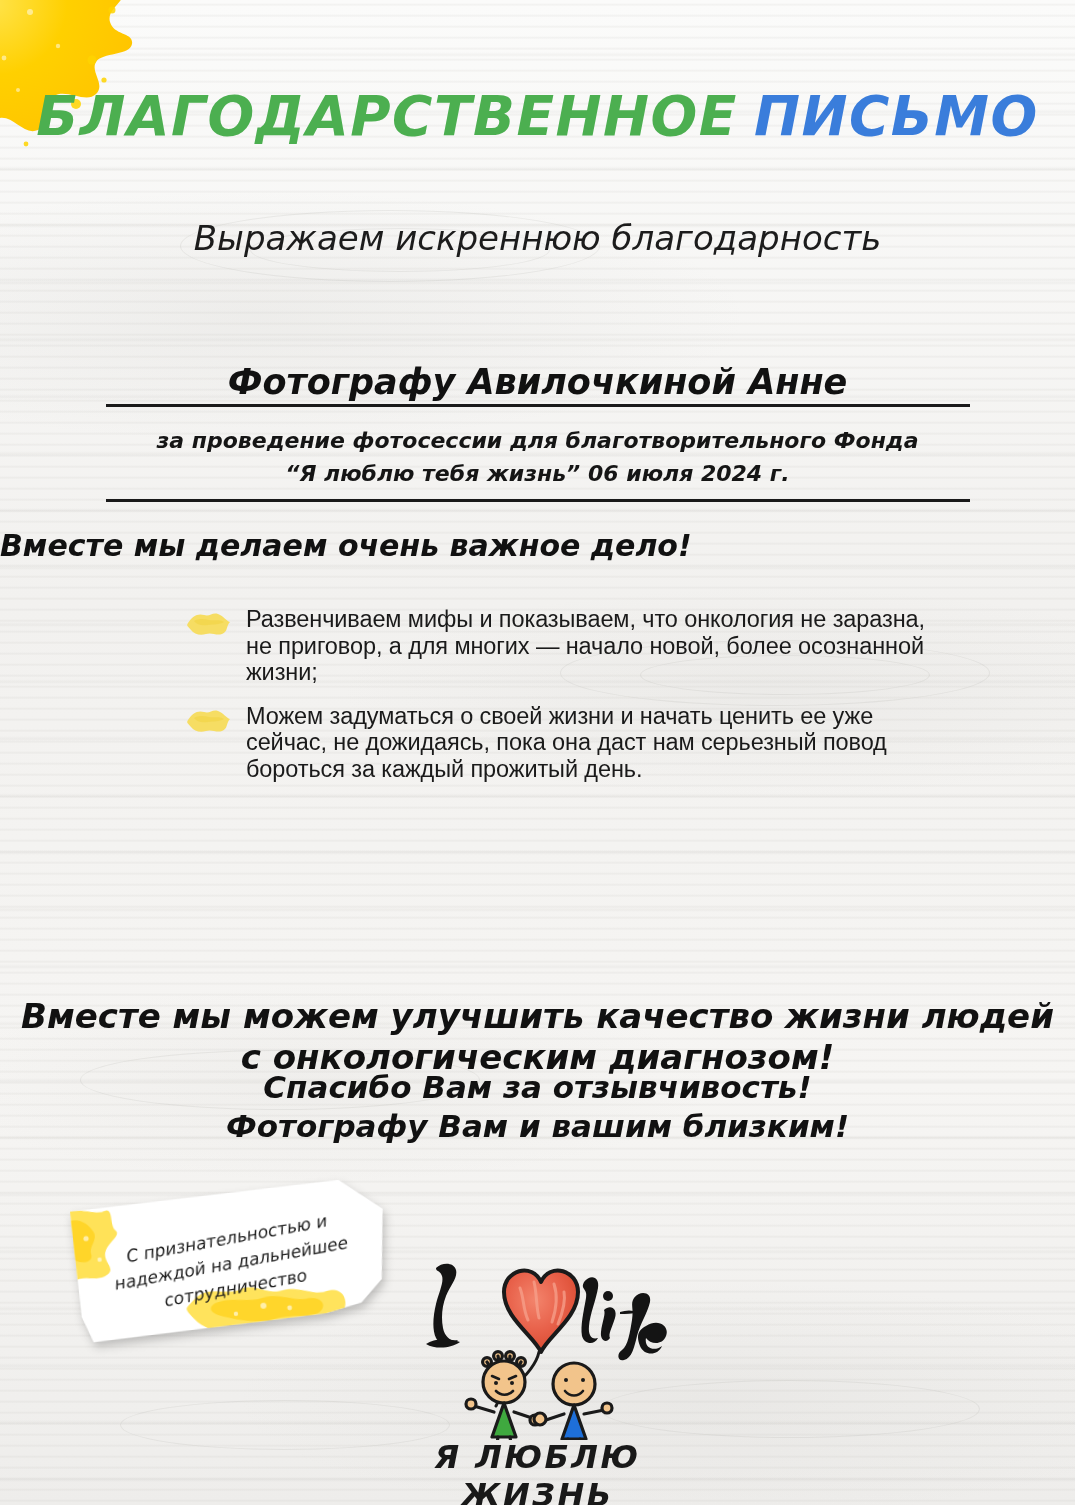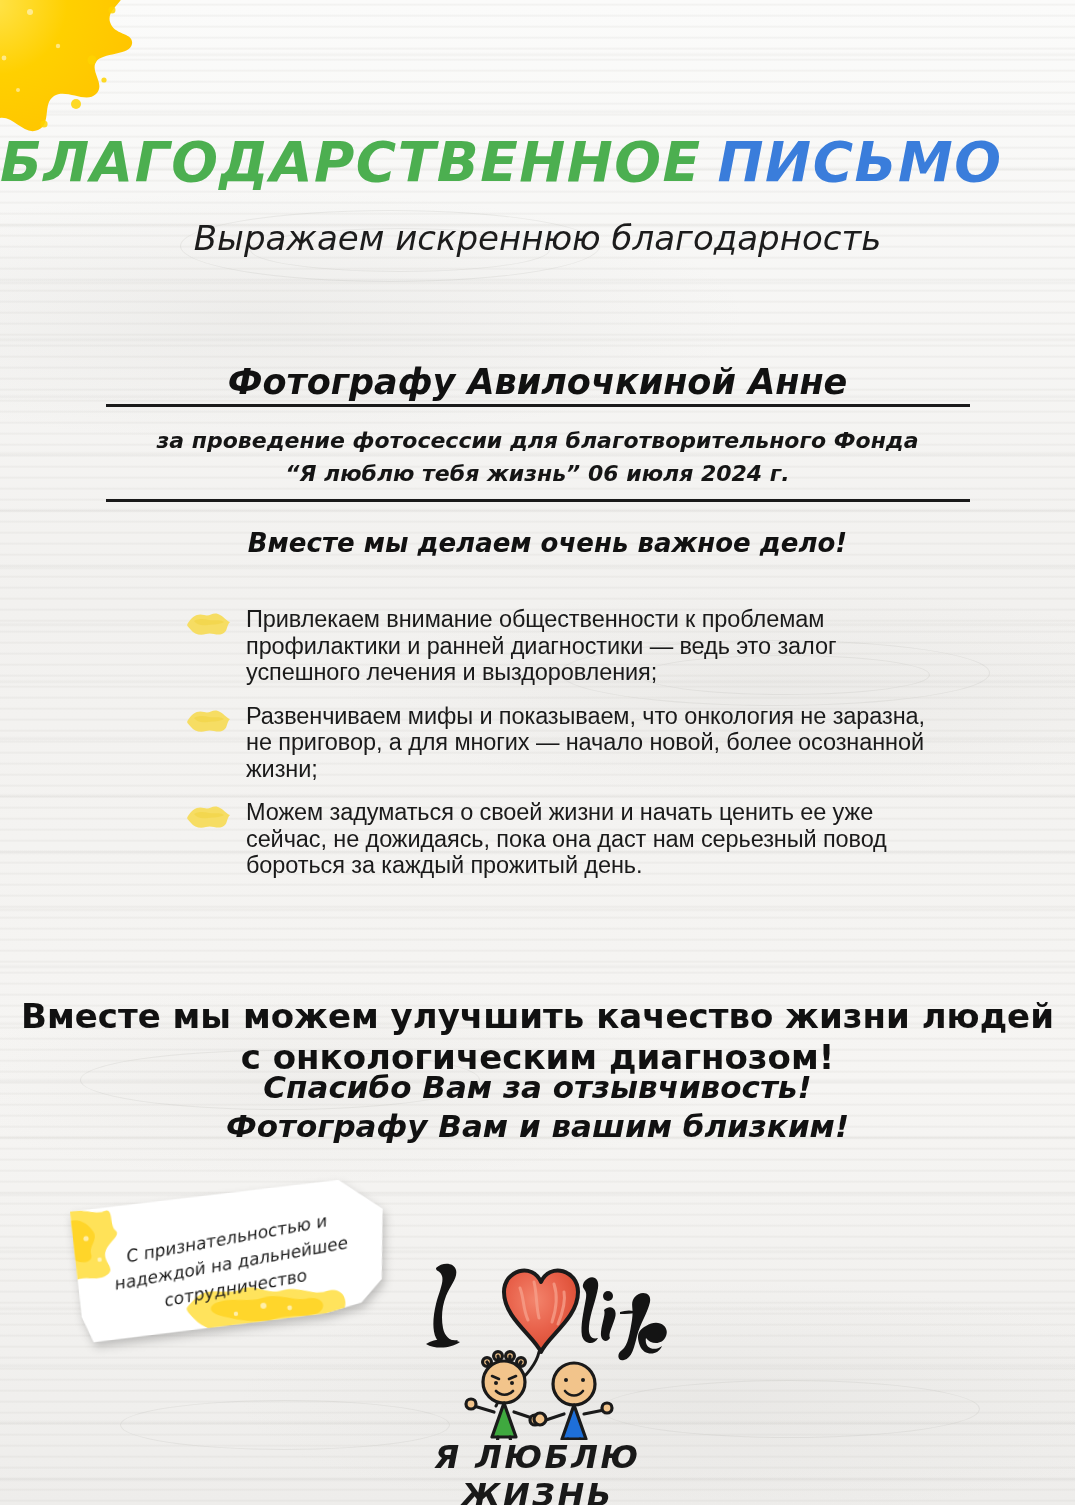--- a/index.html
+++ b/index.html
@@ -63,23 +63,23 @@
     height: 250px;
     pointer-events: none;
     z-index: 1;
   }
 
   
   .title-row {
     position: absolute;
     left: 0; right: 0;
     top: 84px;
+    text-align: center;
     z-index: 3;
     white-space: nowrap;
-    margin-top: 46px;
   }
   .title-word {
     font-family: "DejaVu Sans", sans-serif;
     font-size: 55px;
     font-weight: 700;
     font-style: italic;
     letter-spacing: 1.5px;
   }
   .title-green { color: #4CAF50; }
   .title-blue  { color: #3A7DDB; margin-left: 16px; }
@@ -136,28 +136,26 @@
     line-height: 33px;
     color: #151515;
     z-index: 3;
   }
 
   
   .section-heading {
     position: absolute;
     left: 0; right: 0;
     top: 528px;
-    text-align: center;
-    font-family: "DejaVu Sans", sans-serif;
-    font-style: italic;
-    font-weight: 700;
-    font-size: 26px;
+    font-family: "DejaVu Sans", sans-serif;
+    font-style: italic;
+    font-weight: 700;
+    font-size: 30px;
     color: #111;
     z-index: 3;
-    padding-left: 20px;
   }
 
   
   .bullets {
     position: absolute;
     left: 186px;
     top: 606px;
     width: 740px;
     z-index: 3;
   }
@@ -182,20 +180,21 @@
     letter-spacing: -0.1px;
   }
 
   
   .closing-1 {
     position: absolute;
     left: 0; right: 0;
     top: 996px;
     text-align: center;
     font-family: "DejaVu Sans", sans-serif;
+    font-style: italic;
     font-weight: 700;
     font-size: 34px;
     line-height: 41px;
     color: #111;
     z-index: 3;
   }
   .closing-2 {
     position: absolute;
     left: 0; right: 0;
     top: 1068px;
@@ -348,27 +347,20 @@
     <div>“Я люблю тебя жизнь” 06 июля 2024 г.</div>
   </div>
 
   <div class="rule rule-bottom"></div>
 
   <div class="section-heading">Вместе мы делаем очень важное дело!</div>
 
   <div class="bullets">
 
 
-    <div class="bullet-item">
-      <svg class="bullet-mark" viewBox="0 0 46 30" aria-hidden="true">
-        <path fill="#F6DD63" d="M2,13 C6,6 12,3 18,5 C24,7 26,2 32,4 C38,6 40,11 44,12 C40,16 42,22 36,24 C30,26 26,22 20,24 C14,26 8,24 5,20 C2,16 0,16 2,13 Z"></path>
-        <path fill="#F1D23F" opacity="0.55" d="M8,11 C13,8 18,9 23,10 C28,11 33,9 38,12 C33,15 28,14 22,15 C16,16 11,15 8,11 Z"></path>
-      </svg>
-      <div class="bullet-text">Привлекаем внимание общественности к проблемам профилактики и ранней диагностики — ведь это залог успешного лечения и выздоровления;</div>
-    </div>
 
     <div class="bullet-item">
       <svg class="bullet-mark" viewBox="0 0 46 30" aria-hidden="true">
         <path fill="#F6DD63" d="M2,13 C6,6 12,3 18,5 C24,7 26,2 32,4 C38,6 40,11 44,12 C40,16 42,22 36,24 C30,26 26,22 20,24 C14,26 8,24 5,20 C2,16 0,16 2,13 Z"></path>
         <path fill="#F1D23F" opacity="0.55" d="M8,11 C13,8 18,9 23,10 C28,11 33,9 38,12 C33,15 28,14 22,15 C16,16 11,15 8,11 Z"></path>
       </svg>
       <div class="bullet-text">Развенчиваем мифы и показываем, что онкология не заразна, не приговор, а для многих — начало новой, более осознанной жизни;</div>
     </div>
 
     <div class="bullet-item">

